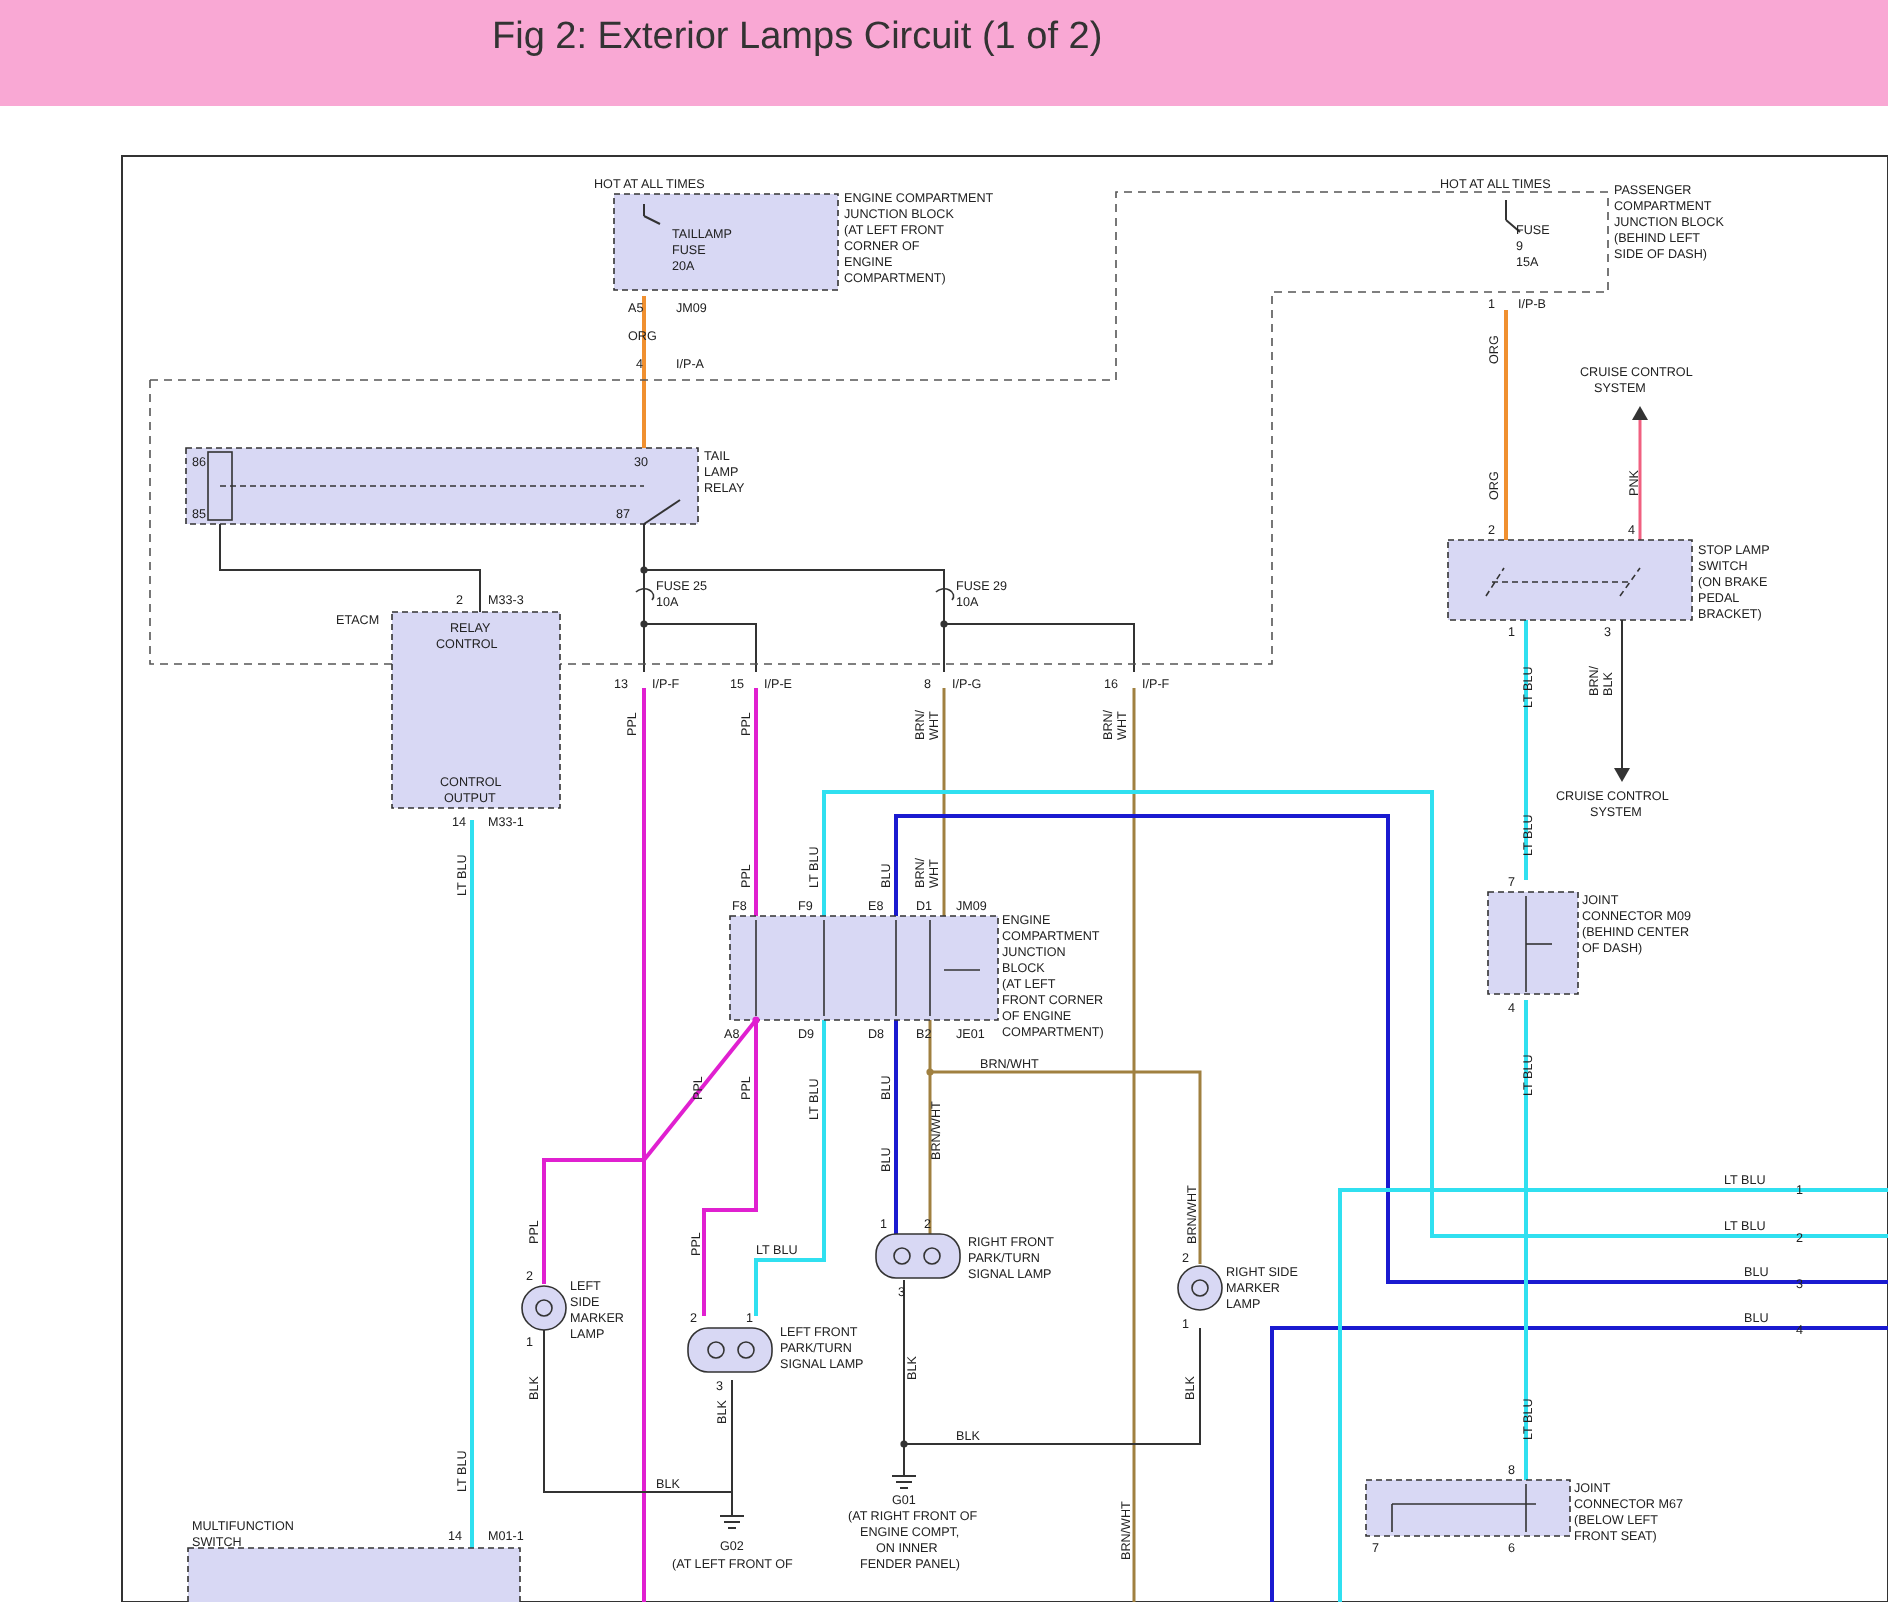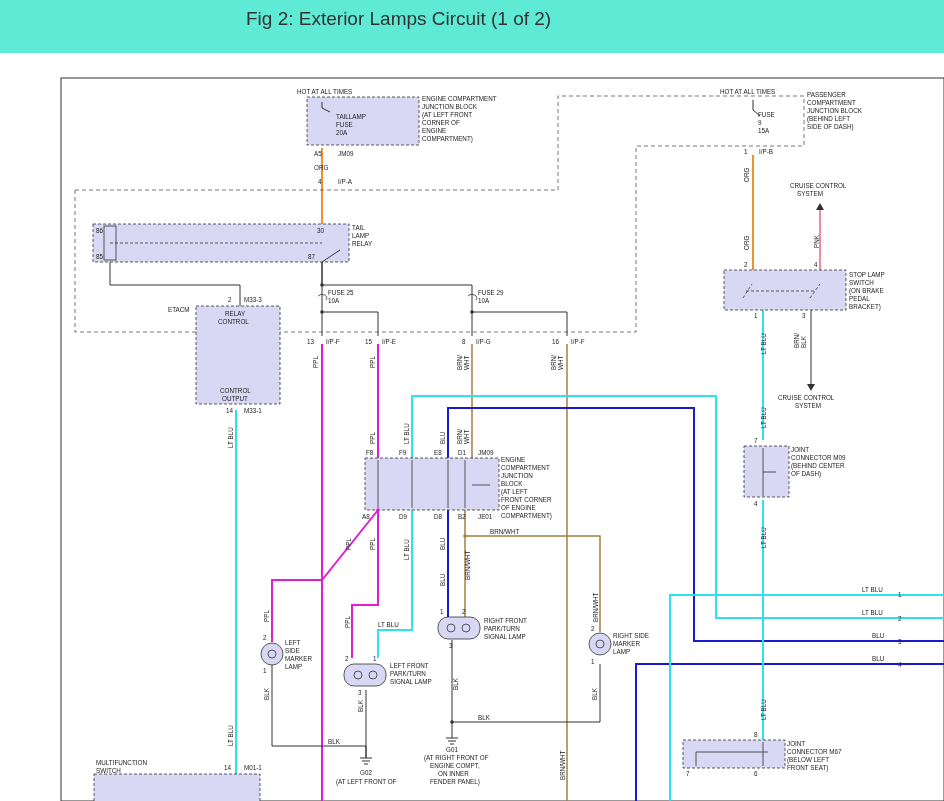--- a/index.html
+++ b/index.html
@@ -1,17 +1,17 @@
 <!DOCTYPE html>
 <html><head>
 <meta charset="utf-8">
 <style>
   html, body { margin: 0; padding: 0; background: #ffffff; }
   body { width: 944px; height: 801px; overflow: hidden; position: relative; font-family: "Liberation Sans", sans-serif; }
-  .header { position: absolute; left: 0; top: 0; width: 944px; height: 53px; background: #5eead4; }
+  .header { position: absolute; left: 0; top: 0; width: 944px; height: 53px; background: #f9a8d4; }
   .header-title { position: absolute; left: 246px; top: 8px; font-size: 19px; color: #333; font-family: "Liberation Sans", sans-serif; }
   svg#diagram { position: absolute; left: 0; top: 0; }
   svg text { font-family: "Liberation Sans", sans-serif; fill: #222; }
   .lbl { font-size: 6.3px; }
   .pin { font-size: 6.3px; }
   .wlbl { font-size: 6.3px; }
   .box { fill: #d8d8f4; stroke: #333; stroke-width: 0.8; stroke-dasharray: 3,2; }
   .dash { fill: none; stroke: #555; stroke-width: 0.8; stroke-dasharray: 4,3; }
   .blk { stroke: #333; stroke-width: 1; fill: none; }
 </style>

